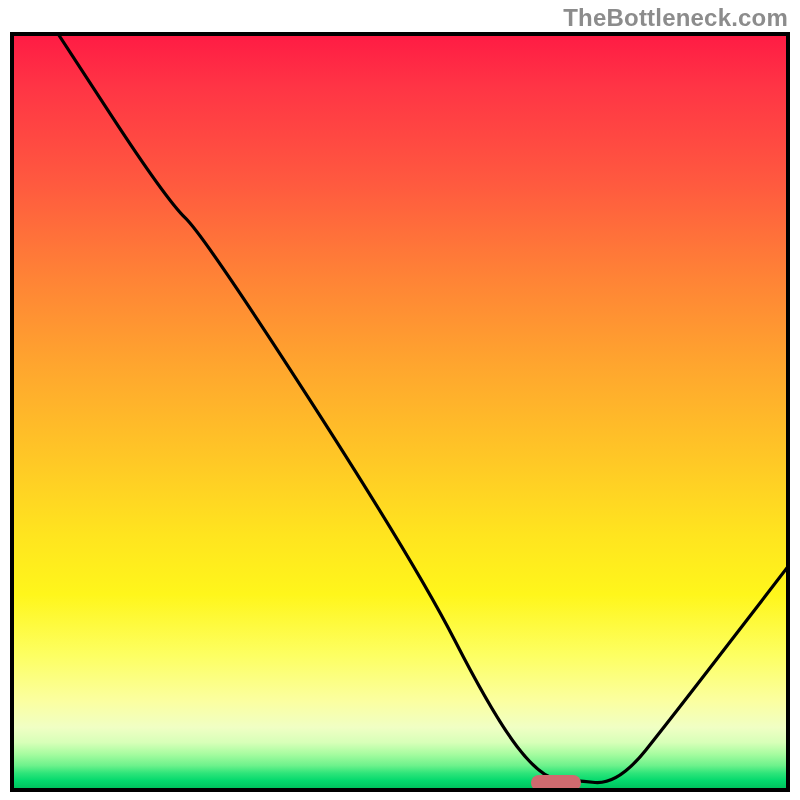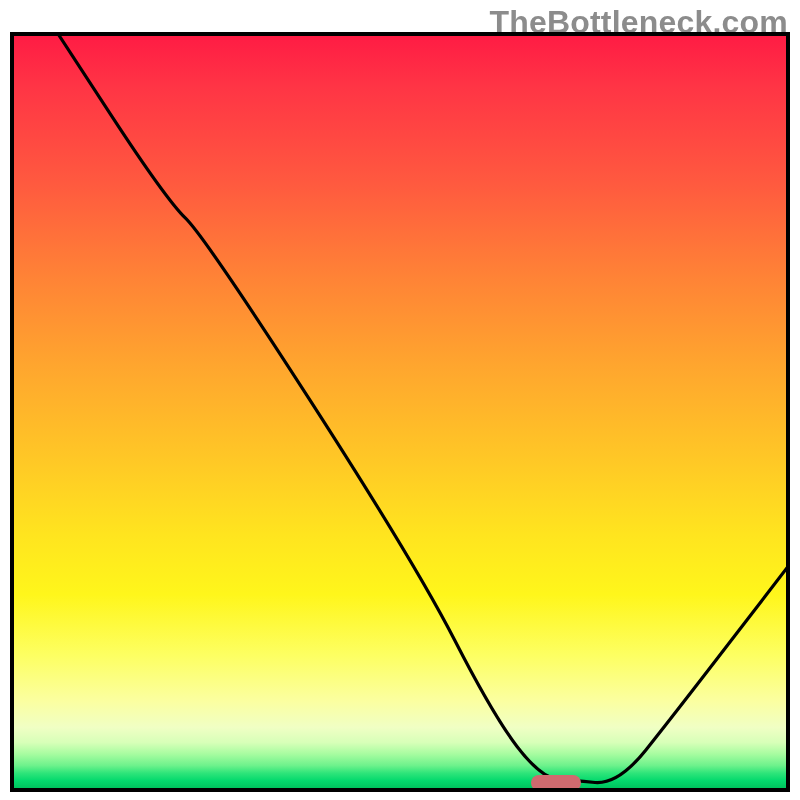--- a/index.html
+++ b/index.html
@@ -13,21 +13,21 @@
   }
   .wrap {
     position: relative;
     width: 800px;
     height: 800px;
   }
   .watermark {
     position: absolute;
     top: 4px;
     right: 12px;
-    font-size: 32px;
+    font-size: 24px;
     font-weight: 600;
     color: #8c8c8c;
     letter-spacing: 0.2px;
   }
   .frame {
     position: absolute;
     left: 10px;
     top: 32px;
     width: 780px;
     height: 760px;

